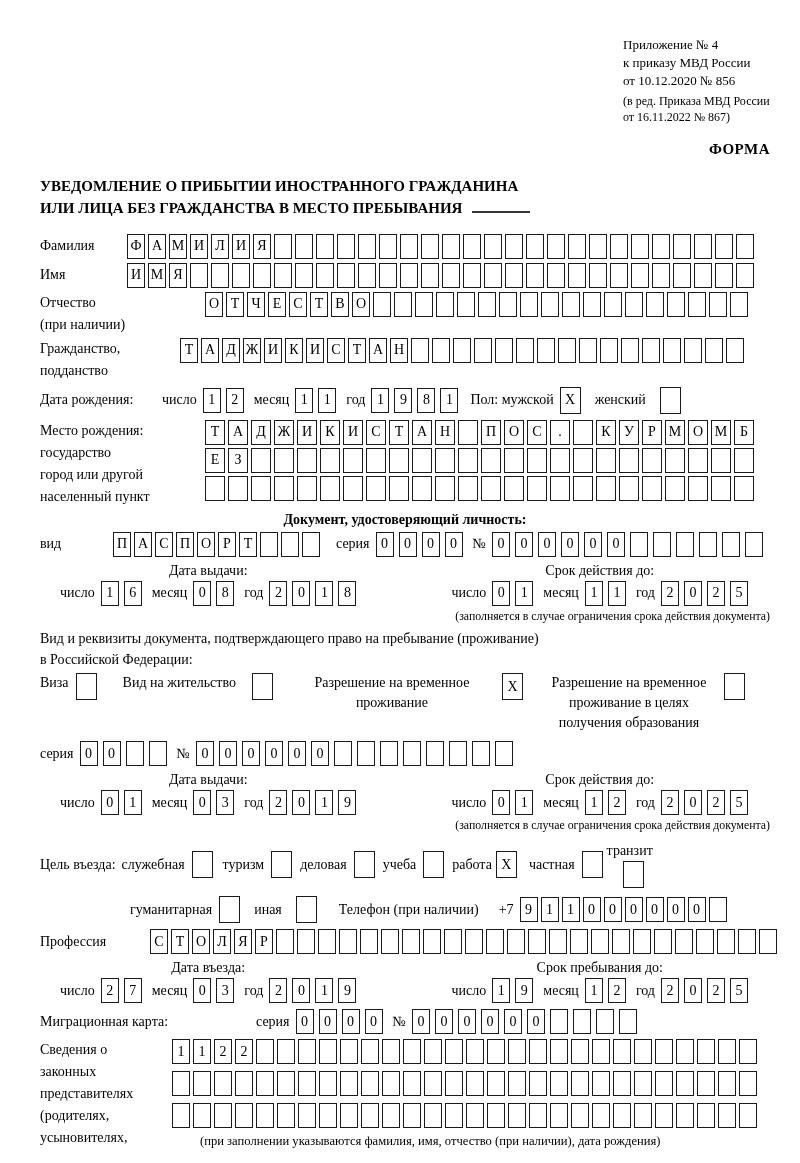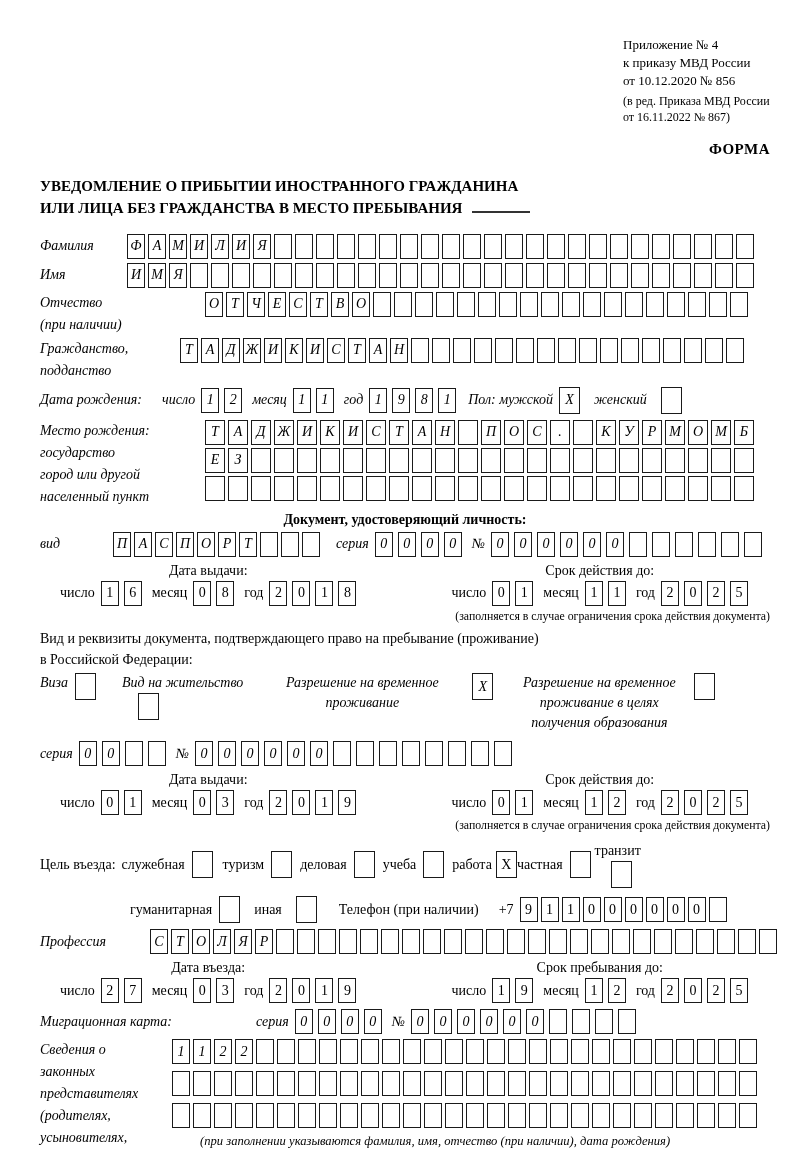--- a/index.html
+++ b/index.html
@@ -10,21 +10,21 @@
   
   .hdr { margin-left:583px; font-size:13px; line-height:1.38; }
   .hdr-sub { margin-left:583px; font-size:12px; line-height:1.35; margin-top:3px; }
   .forma { text-align:right; font-weight:bold; font-size:15px; margin-top:16px; letter-spacing:.5px; }
 
   .title { font-weight:bold; font-size:15px; line-height:1.45; margin-top:18px; }
   .blank-line { display:inline-block; width:58px; border-bottom:2px solid #333; height:12px; margin-left:10px; }
   .sec-head { font-weight:bold; font-size:13.6px; margin-top:24px; text-align:center; white-space:nowrap; }
 
   
-  .row { display:flex; align-items:center;font-style:italic; }
+  .row { display:flex; align-items:center; }
   .row-top { align-items:flex-start; }
   .flabel { font-size:14px; flex:none; line-height:22px; }
   .w87 { width:87px; } .w140 { width:140px; } .w165 { width:165px; } .w132 { width:132px; }
   .cells { display:flex; gap:3px; flex:none; }
   .cells.sp { gap:5px; }
   .cell { flex:none; width:18px; height:25px; border:1.6px solid #1a1a1a; display:flex; align-items:center; justify-content:center; font-size:14px; background:#fff; }
   .cells-w .cell { width:20px; }
   .checkbox .cell { width:21px; height:27px; }
   .dlabel { font-size:14px; margin:0 6px 0 10px; }
   .dlabel.first { margin-left:0; }
@@ -427,21 +427,21 @@
   <div class="intro mt4">Вид и реквизиты документа, подтверждающего право на пребывание (проживание)</div>
   <div class="intro">в Российской Федерации:</div>
 
   <div class="row row-top mt2">
     <div class="opt">
       <div class="opt-label">Виза</div>
       <span class="cells checkbox">
           <span class="cell"></span>
         </span>
     </div>
-    <div class="opt" style="margin-left:26px;flex-direction:column;">
+    <div class="opt" style="margin-left:26px;">
       <div class="opt-label">Вид на жительство</div>
       <span class="cells checkbox" style="margin-left:16px;">
           <span class="cell"></span>
         </span>
     </div>
     <div class="opt" style="margin-left:24px;gap:8px;">
       <div class="opt-label c" style="width:190px;">Разрешение на временное проживание</div>
       <span class="cells checkbox">
           <span class="cell">X</span>
         </span>
@@ -554,21 +554,21 @@
       <span class="cells checkbox">
           <span class="cell"></span>
         </span>
     </div>
     <div class="opt" style="margin-left:8px;">
       <div class="opt-label">работа</div>
       <span class="cells checkbox" style="margin-left:4px;">
           <span class="cell">X</span>
         </span>
     </div>
-    <div class="opt" style="margin-left:0;">
+    <div class="opt" style="margin-left:12px;">
       <div class="opt-label">частная</div>
       <span class="cells checkbox">
           <span class="cell"></span>
         </span>
     </div>
     <div class="opt" style="margin-left:4px;flex-direction:column;">
       <div class="opt-label">транзит</div>
       <span class="cells checkbox">
           <span class="cell"></span>
         </span>

